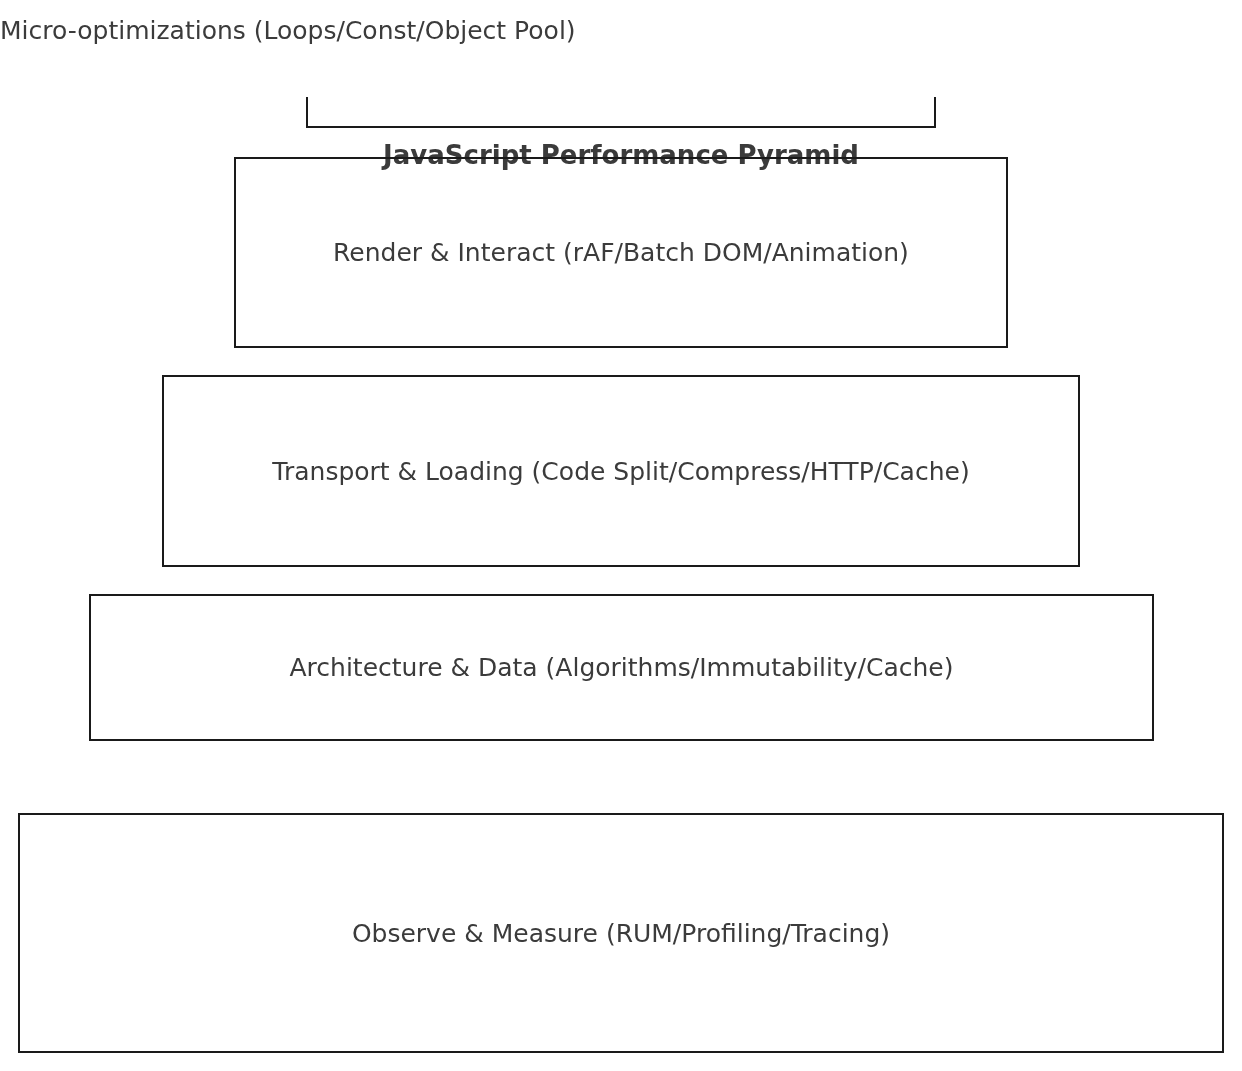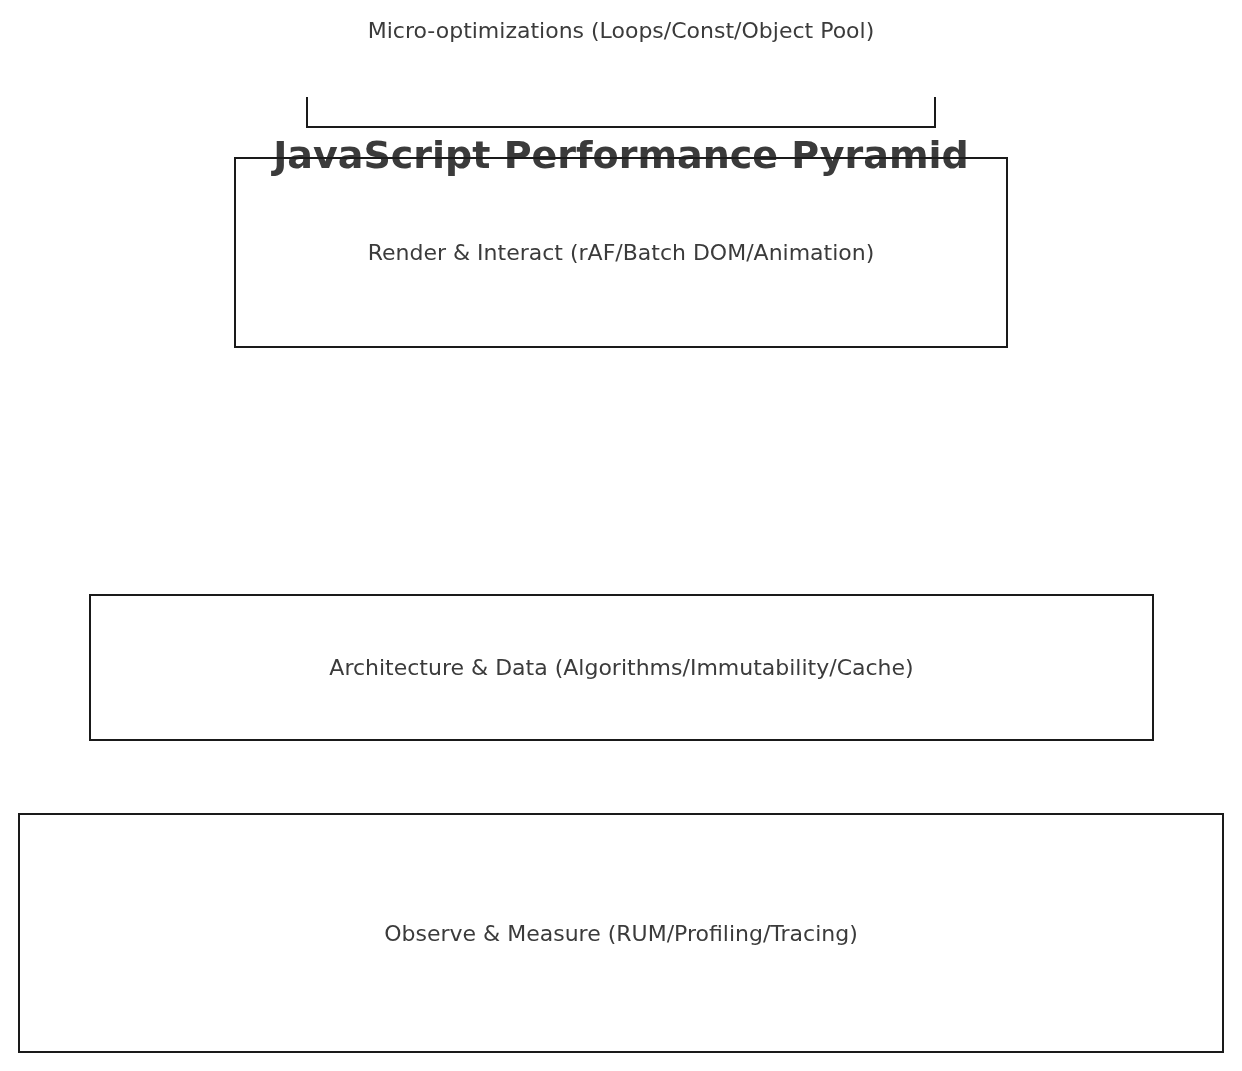--- a/index.html
+++ b/index.html
@@ -16,31 +16,30 @@
     overflow: hidden;
   }
   .diagram-title {
     position: absolute;
     left: 0;
     top: 155px;
     width: 100%;
     margin: 0;
     transform: translateY(-50%);
     text-align: center;
-    font-size: 38px;
+    font-size: 26px;
     font-weight: bold;
     color: var(--text, #3b3b3b);
     white-space: nowrap;
     z-index: 1; 
   }
   .level-label {
     color: var(--text, #3b3b3b);
-    font-size: 22px;
+    font-size: 25px;
     white-space: nowrap;
-    text-align: center;
   }
   
   .level-label-floating {
     position: absolute;
     left: 0;
     width: 100%;
     top: 30px;
     transform: translateY(-50%);
     z-index: 2;
   }
@@ -75,20 +74,23 @@
   <div class="level-label level-label-floating">Micro-optimizations (Loops/Const/Object Pool)</div>
 
   <div class="level-box level-box-clipped"></div>
 
   <h1 class="diagram-title">JavaScript Performance Pyramid</h1>
 
   <div class="level-box level-box-2">
     <span class="level-label">Render &amp; Interact (rAF/Batch DOM/Animation)</span>
   </div>
 
+  <div class="level-box level-box-3">
+    <span class="level-label">Transport &amp; Loading (Code Split/Compress/HTTP/Cache)</span>
+  </div>
 
   <div class="level-box level-box-4">
     <span class="level-label">Architecture &amp; Data (Algorithms/Immutability/Cache)</span>
   </div>
 
   <div class="level-box level-box-5">
     <span class="level-label">Observe &amp; Measure (RUM/Profiling/Tracing)</span>
   </div>
 
 </div>

